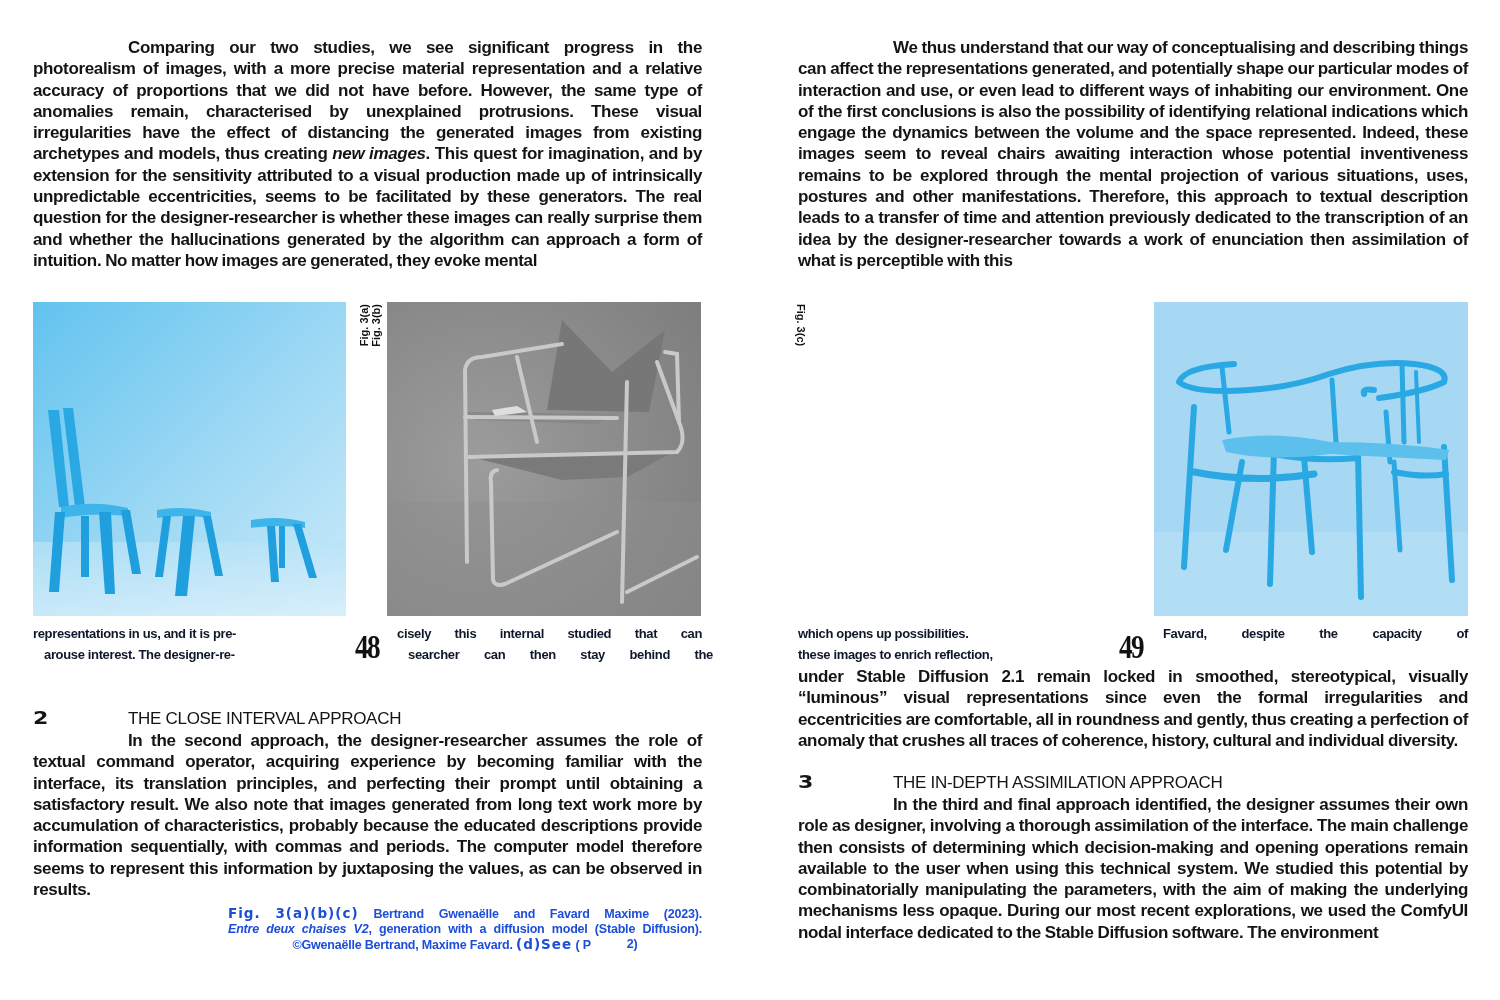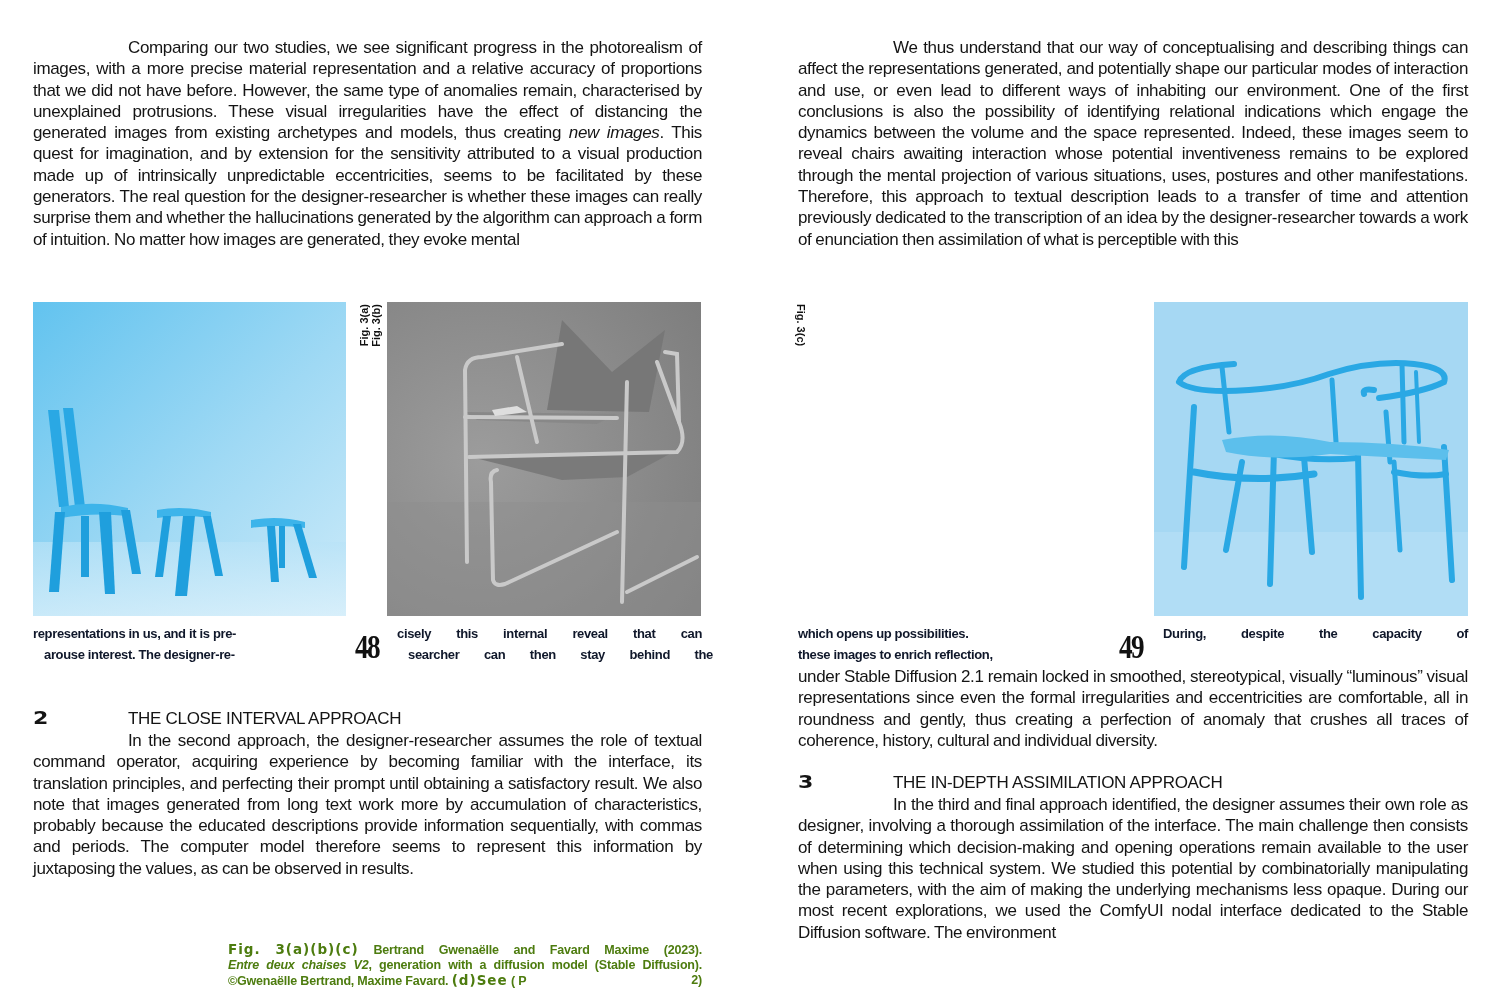--- a/index.html
+++ b/index.html
@@ -6,21 +6,21 @@
   html, body { width: 1500px; height: 1000px; background: #ffffff; overflow: hidden; }
   body { position: relative; font-family: "Liberation Sans", sans-serif; color: #111111; }
 
   .page { position: absolute; top: 0; height: 1000px; }
   .page.left { left: 0; width: 750px; }
   .page.right { left: 750px; width: 750px; }
 
   .text-block {
     position: absolute;
     font-family: "Liberation Sans", sans-serif;
-    font-weight: normal;
+    font-weight: bold;
     font-size: 17px;
     line-height: 21.3px;
     text-align: justify;
     letter-spacing: -0.35px;
     word-spacing: -0.5px;
     color: #141414;
     hyphens: manual;
   }
   .text-block .indent { display: inline-block; width: 95px; }
   .text-block em { font-style: italic; }
@@ -77,34 +77,33 @@
     position: absolute; left: 95px; top: 0;
     font-weight: normal; letter-spacing: -0.3px;
   }
 
   .caption {
     position: absolute;
     font-family: "Liberation Sans", sans-serif;
     font-weight: bold;
     font-size: 12.5px;
     line-height: 15px;
-    color: #4d7c0f;
+    color: #1d4ed8;
     text-align: justify;
     letter-spacing: -0.2px;
-    margin-top: 36px;
   }
   .caption .fig-word, .caption .see-word {
     font-family: "DejaVu Sans", sans-serif;
     font-weight: bold;
     font-size: 13.5px;
     letter-spacing: 1px;
   }
   .caption em { font-style: italic; }
   .caption .cline { display: block; text-align-last: justify; white-space: nowrap; }
-  .caption .cline.last { display: flex; justify-content: space-between; gap: 36px; }
+  .caption .cline.last { display: flex; justify-content: center; gap: 36px; }
 </style>
 </head>
 <body>
 
 <div class="page left">
 
   <div class="text-block" style="left:33px; top:37px; width:669px;"><span class="indent"></span><span>Comparing our two studies, we see significant progress in the photorealism of images, with a more precise material representation and a relative accuracy of proportions that we did not have before. However, the same type of anomalies remain, characterised by unexplained protru­sions. These visual irregularities have the effect of distancing the generated images from existing archetypes and models, thus creating </span><em>new images</em><span>. This quest for imagination, and by extension for the sensitivity attributed to a visual production made up of intrinsically unpredictable eccentrici­ties, seems to be facilitated by these generators. The real question for the designer-researcher is whether these images can really surprise them and whether the hallucinations generated by the algorithm can approach a form of intuition. No matter how images are generated, they evoke mental</span></div>
 
   <div class="img-box" style="left:33px; top:302px; width:313px; height:314px;">
     <svg viewBox="0 0 313 314" preserveAspectRatio="none">
@@ -174,21 +173,21 @@
         <path d="M278 50 L290 52 L292 120"></path>
         <path d="M130 55 L150 140"></path>
       </g>
       <path d="M105 108 L130 104 L140 110 L108 114 Z" fill="#dedede"></path>
     </svg>
   </div>
 
   <div class="split-row" style="left:33px; top:623px;">representations in us, and it is pre-</div>
   <div class="split-row" style="left:44px; top:644px;">arouse interest. The designer-re-</div>
   <div class="page-num" style="left:355px; top:630px;">48</div>
-  <div class="split-row" style="left:397px; top:623px; width:305px; text-align:justify; text-align-last:justify;">cisely this internal reveal that can</div>
+  <div class="split-row" style="left:397px; top:623px; width:305px; text-align:justify; text-align-last:justify;">cisely this internal studied that can</div>
   <div class="split-row" style="left:397px; top:644px; width:305px; text-align:justify; text-align-last:justify;margin-left:11px;">searcher can then stay behind the</div>
 
 
   <div class="section-head" style="left:33px; top:708px; width:669px; height:22px;">
     <span class="num">2</span>
     <span class="title">THE CLOSE INTERVAL APPROACH</span>
   </div>
 
   <div class="text-block" style="left:33px; top:730px; width:669px;"><span class="indent"></span><span>In the second approach, the designer-researcher assumes the role of textual command operator, acquiring experience by becoming fami­liar with the interface, its translation principles, and perfecting their prompt until obtaining a satisfactory result. We also note that images generated from long text work more by accumulation of characteristics, probably because the educated descriptions provide information sequentially, with commas and periods. The computer model therefore seems to represent this information by juxtaposing the values, as can be observed in results.</span></div>
 
@@ -236,21 +235,21 @@
         <path d="M120 152 Q160 160 204 156" stroke-width="6"></path>
       </g>
 
       <path d="M68 138 Q120 128 176 140 Q240 140 295 148 L292 158 Q230 155 176 152 Q120 160 72 150 Z" fill="#5cbfec"></path>
     </svg>
   </div>
 
   <div class="split-row" style="left:48px; top:623px;">which opens up possibilities.</div>
   <div class="split-row" style="left:48px; top:644px;">these images to enrich reflection,</div>
   <div class="page-num" style="left:369px; top:630px;">49</div>
-  <div class="split-row" style="left:413px; top:623px; width:305px; text-align:justify; text-align-last:justify;">During, despite the capacity of</div>
+  <div class="split-row" style="left:413px; top:623px; width:305px; text-align:justify; text-align-last:justify;">Favard, despite the capacity of</div>
 
   <div class="text-block" style="left:48px; top:666px; width:670px;">under Stable Diffusion 2.1 remain locked in smoothed, stereotypical, visu­ally “luminous” visual representations since even the formal irregularities and eccentricities are comfortable, all in roundness and gently, thus crea­ting a perfection of anomaly that crushes all traces of coherence, history, cultural and individual diversity.</div>
 
   <div class="section-head" style="left:48px; top:772px; width:670px; height:22px;">
     <span class="num">3</span>
     <span class="title">THE IN-DEPTH ASSIMILATION APPROACH</span>
   </div>
 
   <div class="text-block" style="left:48px; top:794px; width:670px;"><span class="indent"></span><span>In the third and final approach identified, the designer assumes their own role as designer, involving a thorough assimilation of the inter­face. The main challenge then consists of determining which decision-ma­king and opening operations remain available to the user when using this technical system. We studied this potential by combinatorially manipula­ting the parameters, with the aim of making the underlying mechanisms less opaque. During our most recent explorations, we used the ComfyUI nodal interface dedicated to the Stable Diffusion software. The environment</span></div>
 </div>

